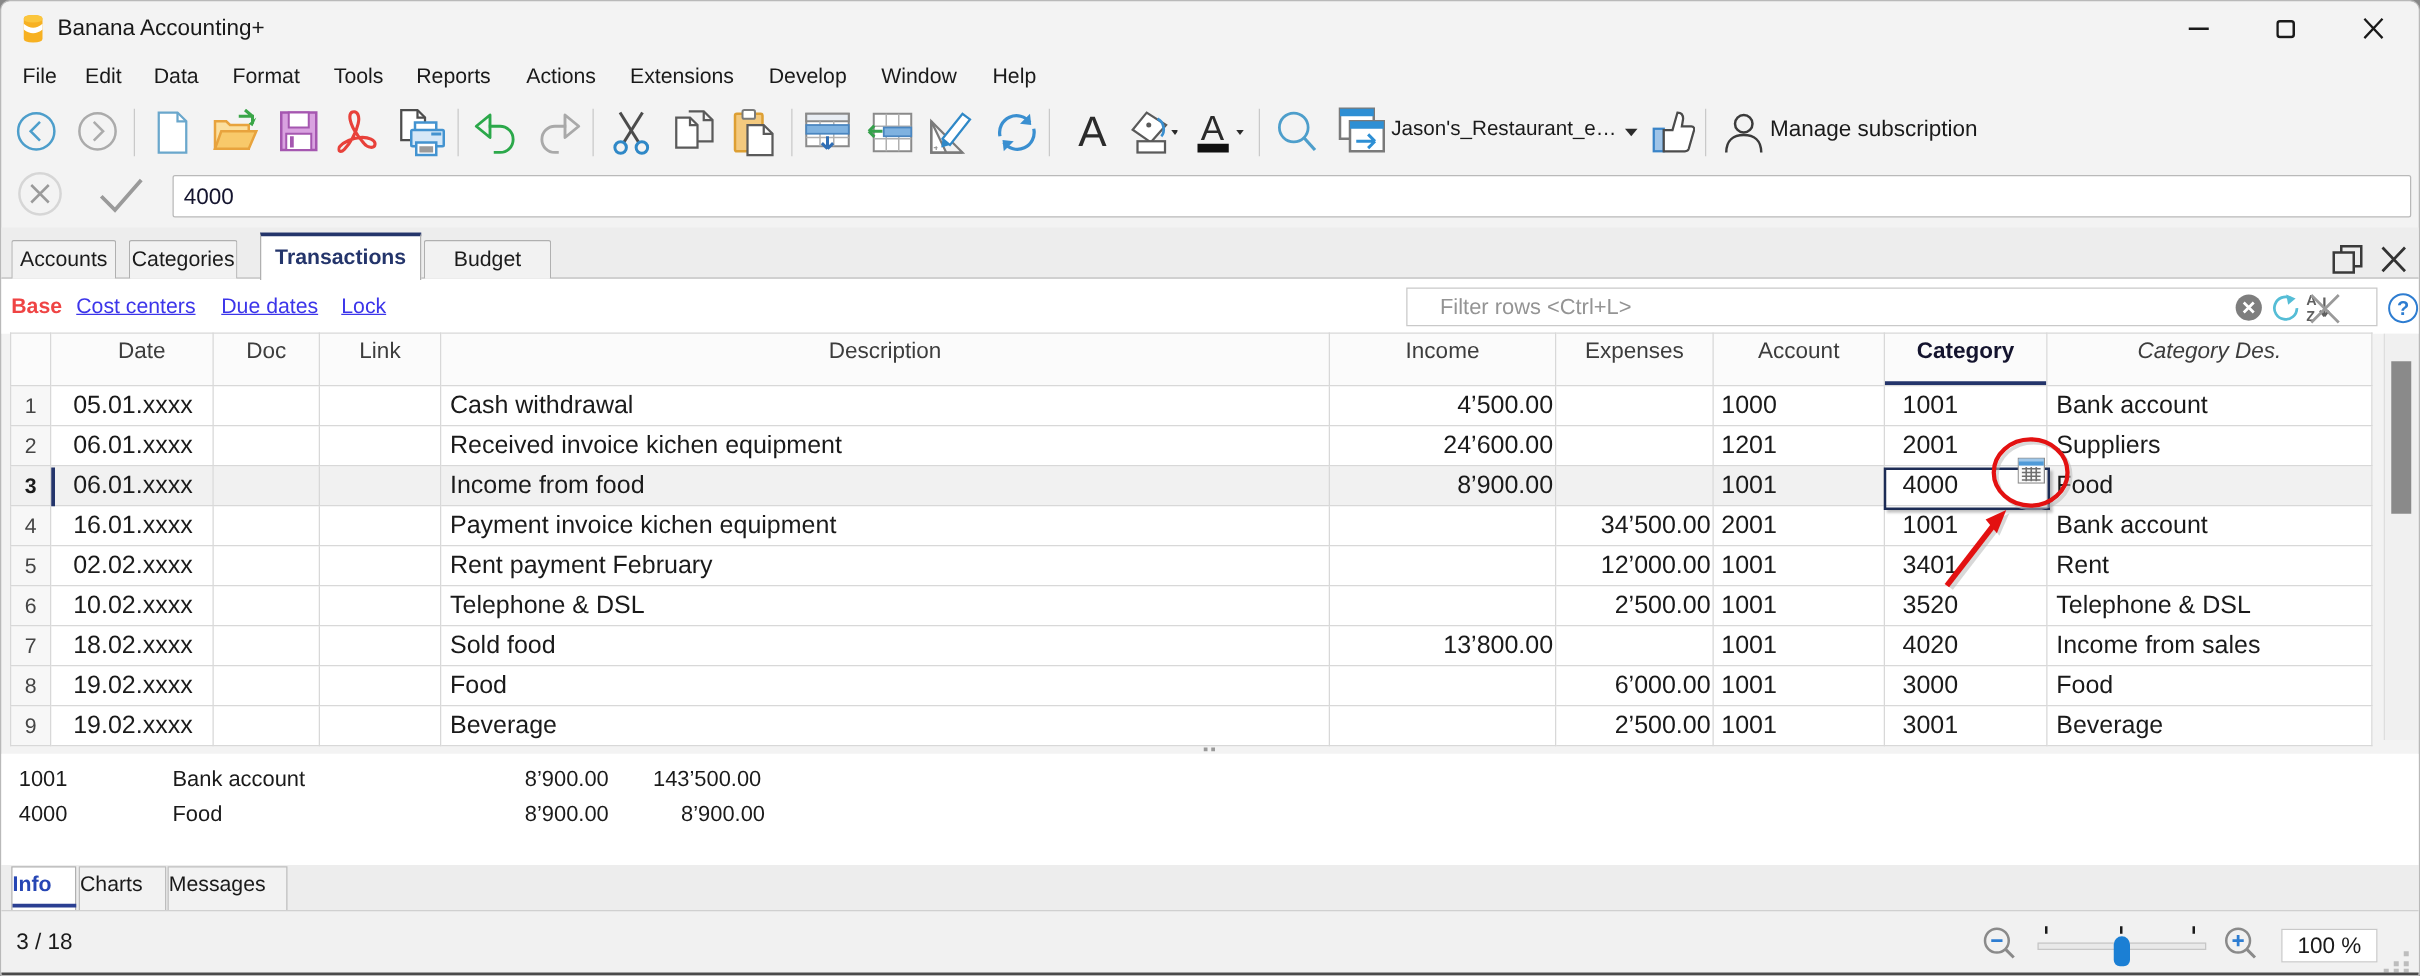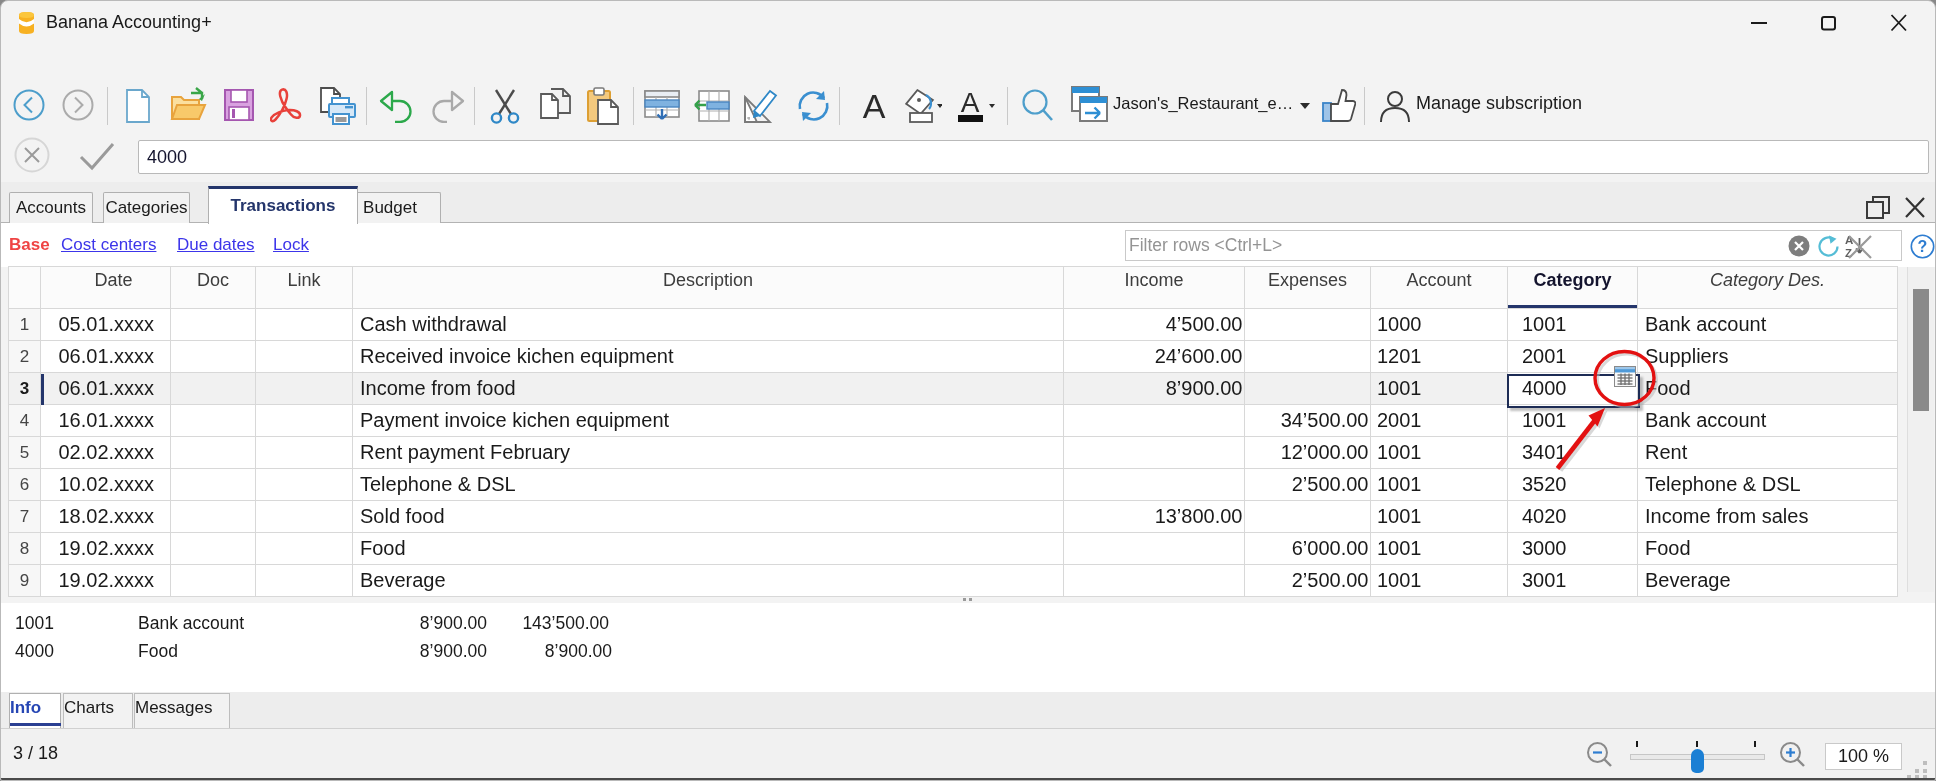--- a/index.html
+++ b/index.html
@@ -22,21 +22,21 @@
 #formula { left:0; top:130px; width:100%; height:51px; }
 #finput { position:absolute; left:137px; top:9px; width:1791px; height:34px;
   background:#fff; border:1px solid #b9b9b9; border-radius:2px;
   font-size:18px; color:#14142e; line-height:32px; padding-left:8px; }
 
 #tabstrip { left:0; top:181px; width:100%; height:41px; background:#ededed;
   border-bottom:1px solid #b3b3b3; }
 .tab { position:absolute; top:10px; height:31px; background:#f2f2f2;
   border:1px solid #b0b0b0; border-bottom:none; border-radius:2px 2px 0 0;
   font-size:17px; color:#1b1b1b; text-align:center; line-height:29px; }
-#tabactive { position:absolute; left:207px; top:4px; width:150px; height:38px;
+#tabactive { position:absolute; left:207px; top:4px; width:129px; height:38px;
   background:#fff; border:1px solid #b0b0b0; border-bottom:none;
   border-top:3px solid #24356b; text-align:center; font-size:17px;
   font-weight:bold; color:#24356b; line-height:33px; z-index:2; }
 
 #subbar { left:0; top:222px; width:100%; height:44px; background:#fff; }
 .sublink { position:absolute; top:12px; font-size:17px; color:#3c35ea; text-decoration:underline; }
 
 #tablewrap { left:7px; top:265px; }
 table { border-collapse:collapse; table-layout:fixed; background:#fff; border-left:1px solid #a9a9a9; border-top:1px solid #a9a9a9; }
 td, th { border:1px solid #d8d8d8; overflow:hidden; white-space:nowrap;
@@ -75,20 +75,33 @@
       <rect x="5" y="7" width="16" height="2" fill="#1a1a1a"></rect>
     </svg>
     <svg class="abs" style="left:1820px;top:15px" width="16" height="15" viewBox="0 0 16 15">
       <rect x="1" y="1" width="13" height="12.5" rx="2" fill="none" stroke="#1a1a1a" stroke-width="2"></rect>
     </svg>
     <svg class="abs" style="left:1889px;top:12px" width="18" height="19" viewBox="0 0 18 19">
       <path d="M1.5 2 L16 17.5 M16 2 L1.5 17.5" stroke="#1a1a1a" stroke-width="1.8" fill="none"></path>
     </svg>
   </div>
   <div class="abs" id="apptitle">Banana Accounting+</div>
+  <div class="abs" id="menubar">
+    <span class="mi" style="left:17px">File</span>
+    <span class="mi" style="left:67px">Edit</span>
+    <span class="mi" style="left:122px">Data</span>
+    <span class="mi" style="left:185px">Format</span>
+    <span class="mi" style="left:266px">Tools</span>
+    <span class="mi" style="left:332px">Reports</span>
+    <span class="mi" style="left:420px">Actions</span>
+    <span class="mi" style="left:503px">Extensions</span>
+    <span class="mi" style="left:614px">Develop</span>
+    <span class="mi" style="left:704px">Window</span>
+    <span class="mi" style="left:793px">Help</span>
+  </div>
   <div class="abs" id="toolbar">
     <svg class="ticon" style="left:12px;top:8px" width="32" height="32" viewBox="0 0 32 32">
       <circle cx="16" cy="16" r="14.5" fill="none" stroke="#4d9ecb" stroke-width="2"></circle>
       <path d="M19 8.5 L11.5 16 L19 23.5" fill="none" stroke="#4d9ecb" stroke-width="2"></path>
     </svg>
     <svg class="ticon" style="left:61px;top:8px" width="32" height="32" viewBox="0 0 32 32">
       <circle cx="16" cy="16" r="14.5" fill="none" stroke="#ababab" stroke-width="2"></circle>
       <path d="M13 8.5 L20.5 16 L13 23.5" fill="none" stroke="#ababab" stroke-width="2"></path>
     </svg>
     <div class="tsep" style="left:106px"></div>
@@ -252,21 +265,21 @@
     </svg>
     <svg class="abs" style="left:1903px;top:14px" width="22" height="24" viewBox="0 0 22 24">
       <path d="M2 2 L20 21 M20 2 L2 21" stroke="#333" stroke-width="2.2" fill="none"></path>
     </svg>
   </div>
   <div class="abs" id="subbar">
     <span class="sublink" style="left:8px;color:#ef4444;font-weight:bold;text-decoration:none">Base</span>
     <span class="sublink" style="left:60px">Cost centers</span>
     <span class="sublink" style="left:176px">Due dates</span>
     <span class="sublink" style="left:272px">Lock</span>
-    <div class="abs" style="left:1124px;top:7px;width:777px;height:31px;background:#fff;border:1px solid #c9c9c9;font-size:17.5px;color:#949494;line-height:29px;padding-left:3px">Filter rows  &lt;Ctrl+L&gt;</div>
+    <div class="abs" style="left:1124px;top:7px;width:777px;height:31px;background:#fff;border:1px solid #c9c9c9;font-size:17.5px;color:#949494;line-height:29px;padding-left:26px">Filter rows  &lt;Ctrl+L&gt;</div>
     <svg class="abs" style="left:1787px;top:12px" width="22" height="22" viewBox="0 0 22 22">
       <circle cx="11" cy="11" r="10.5" fill="#7e7e7e"></circle>
       <path d="M7 7 L15 15 M15 7 L7 15" stroke="#fff" stroke-width="2.2"></path>
     </svg>
     <svg class="abs" style="left:1816px;top:12px" width="23" height="23" viewBox="0 0 23 23">
       <path d="M20.5 11.5 A 9 9 0 1 1 15.8 3.6" fill="none" stroke="#55bdd6" stroke-width="2.2"></path>
       <path d="M12 0.5 L19.5 3.8 L13.5 8.8 Z" fill="#55bdd6"></path>
     </svg>
     <svg class="abs" style="left:1844px;top:11px" width="30" height="26" viewBox="0 0 30 26">
       <text x="0" y="10" font-size="11.5" font-weight="bold" fill="#5f5f5f" font-family="Liberation Sans">A</text>

